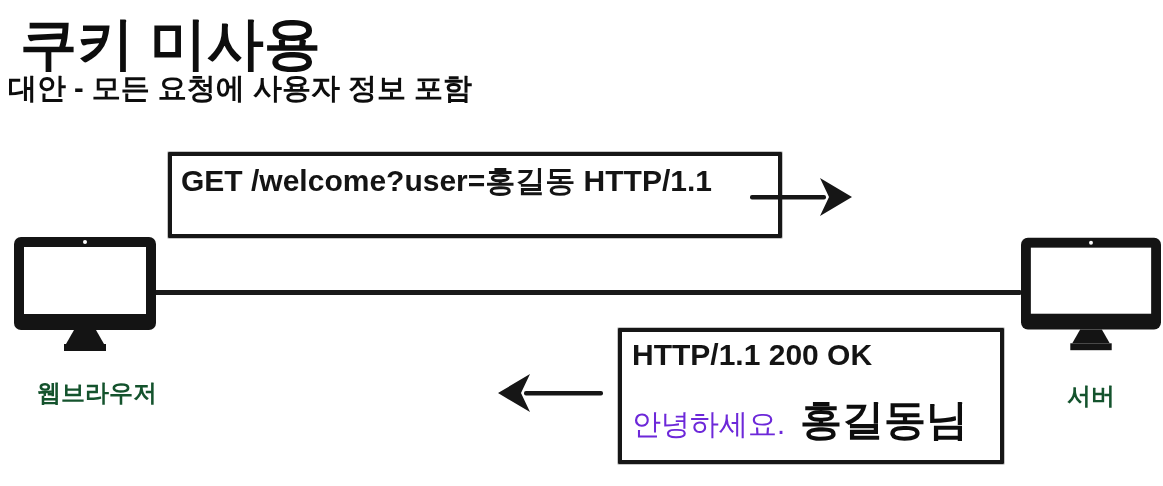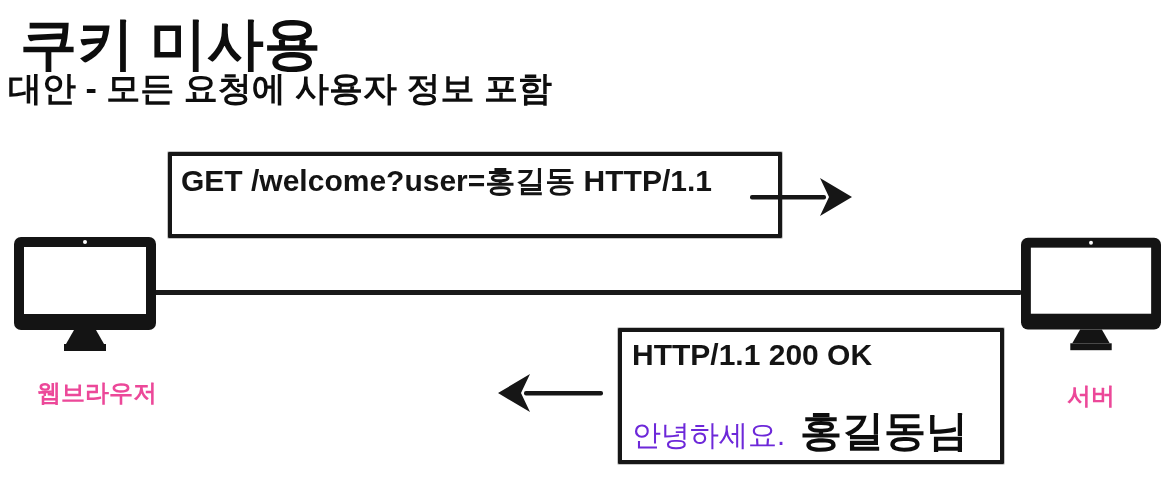--- a/index.html
+++ b/index.html
@@ -21,21 +21,21 @@
     line-height: 62px;
     font-weight: 800;
     letter-spacing: 0px;
     color: #0d0d0d;
   }
   .subtitle {
     position: absolute;
     left: 8px;
     top: 66px;
     margin: 0;
-    font-size: 34px;
+    font-size: 29px;
     line-height: 44px;
     font-weight: 700;
     color: #0d0d0d;
     text-align: right;
   }
   .msg-box {
     position: absolute;
     box-sizing: border-box;
     border: 4px solid #161616;
     background: #ffffff;
@@ -52,21 +52,21 @@
   .request-line {
     font-size: 30px;
     font-weight: 700;
     white-space: nowrap;
   }
   .response-box {
     left: 618px;
     top: 328px;
     width: 386px;
     height: 136px;
-    padding: 6px 10px 8px 10px;
+    padding: 6px 10px 19px 10px;
     display: flex;
     flex-direction: column;
     justify-content: space-between;
   }
   .status-line {
     font-size: 30px;
     font-weight: 700;
     white-space: nowrap;
   }
   .response-body {
@@ -100,21 +100,21 @@
   .arrow-response { left: 498px; top: 371px; }
   .monitor {
     position: absolute;
   }
   .monitor-client { left: 14px; top: 237px; }
   .monitor-server { left: 1021px; top: 237px; }
   .device-label {
     position: absolute;
     font-size: 24px;
     font-weight: 700;
-    color: #ec4899;
+    color: #14532d;
     text-align: center;
   }
   .label-client { left: 8px; top: 377px; width: 178px; }
   .label-server { left: 1011px; top: 380px; width: 160px; }
 </style>
 </head>
 <body>
 
 <div class="page">
 

